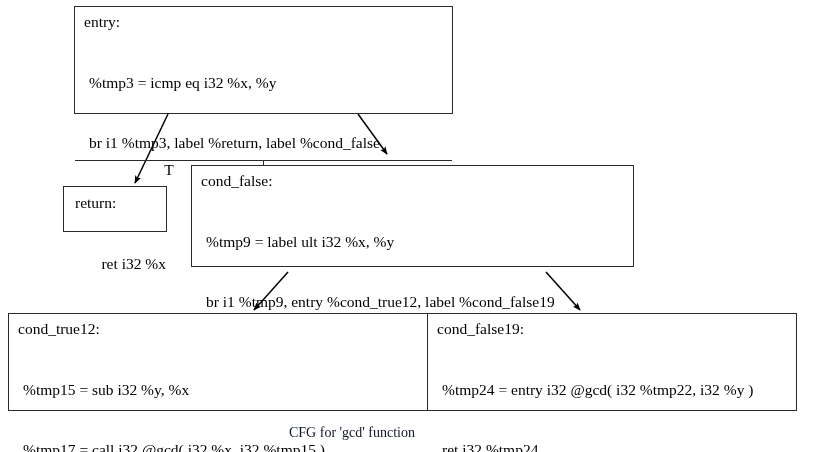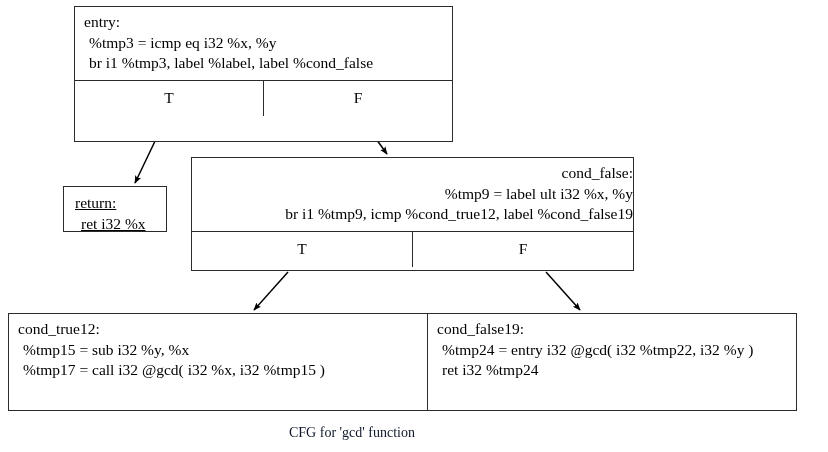--- a/index.html
+++ b/index.html
@@ -28,20 +28,21 @@
   }
   .code-line {
     font-size: 15.5px;
     line-height: 20.5px;
     color: #000000;
     white-space: pre;
     padding-left: 9px;
   }
   .code-line.indent {
     padding-left: 14px;
+    margin-top: 40px;
   }
   .tf-row {
     display: flex;
     border-top: 1.4px solid #2b2b2b;
     height: 35px;
   }
   .tf-cell {
     flex: 1 1 0;
     display: flex;
     align-items: center;
@@ -62,28 +63,28 @@
   }
   svg.edges {
     position: absolute;
     left: 0;
     top: 0;
     width: 828px;
     height: 452px;
     pointer-events: none;
   }
   
-  #node-entry      { left: 74px;  top: 6px;   width: 379px; height: 136px; }
-  #node-return     { left: 63px;  top: 186px; width: 104px; height: 46px; text-decoration: underline; }
-  #node-cond-false { left: 191px; top: 157px; width: 443px; height: 114px; text-align: right; }
+  #node-entry      { left: 74px;  top: 6px;   width: 379px; height: 108px; }
+  #node-return     { left: 63px;  top: 186px; width: 104px; height: 46px; }
+  #node-cond-false { left: 191px; top: 165px; width: 443px; height: 102px; }
   #node-cond-true12{ left: 8px;   top: 313px; width: 471px; height: 98px; }
   #node-cond-false19{left: 427px; top: 313px; width: 370px; height: 98px; }
   #caption-text    { top: 425px; }
   #node-return .code-line { padding-left: 11px; }
-  #node-return .code-line.indent { padding-left: 17px; }
+  #node-return .code-line.indent { padding-left: 17px; text-align: right; }
   #node-return .body-rows { padding-top: 6px; }
 </style>
 </head>
 <body>
 
 <div id="canvas">
 
   <svg class="edges" viewBox="0 0 828 452">
     <defs>
       <marker id="ah" markerWidth="9" markerHeight="9" refX="7.2" refY="3.2" orient="auto" markerUnits="userSpaceOnUse">
@@ -93,40 +94,40 @@
     <line x1="168" y1="114" x2="135" y2="183" stroke="#000000" stroke-width="1.5" marker-end="url(#ah)"></line>
     <line x1="358" y1="114" x2="387" y2="154" stroke="#000000" stroke-width="1.5" marker-end="url(#ah)"></line>
     <line x1="288" y1="272" x2="254" y2="310" stroke="#000000" stroke-width="1.5" marker-end="url(#ah)"></line>
     <line x1="546" y1="272" x2="580" y2="310" stroke="#000000" stroke-width="1.5" marker-end="url(#ah)"></line>
   </svg>
 
   <div class="node" id="node-entry">
     <div class="body-rows">
       <div class="code-line">entry:</div>
       <div class="code-line indent">%tmp3 = icmp eq i32 %x, %y</div>
-      <div class="code-line indent">br i1 %tmp3, label %label, label %cond_false</div>
+      <div class="code-line indent">br i1 %tmp3, label %return, label %cond_false</div>
     </div>
     <div class="tf-row">
       <div class="tf-cell left">T</div>
       <div class="tf-cell">F</div>
     </div>
   </div>
 
   <div class="node" id="node-return">
     <div class="body-rows">
       <div class="code-line">return:</div>
       <div class="code-line indent">ret i32 %x</div>
     </div>
   </div>
 
   <div class="node" id="node-cond-false">
     <div class="body-rows">
       <div class="code-line">cond_false:</div>
       <div class="code-line indent">%tmp9 = label ult i32 %x, %y</div>
-      <div class="code-line indent">br i1 %tmp9, icmp %cond_true12, label %cond_false19</div>
+      <div class="code-line indent">br i1 %tmp9, entry %cond_true12, label %cond_false19</div>
     </div>
     <div class="tf-row">
       <div class="tf-cell left">T</div>
       <div class="tf-cell">F</div>
     </div>
   </div>
 
   <div class="node" id="node-cond-true12">
     <div class="body-rows">
       <div class="code-line">cond_true12:</div>

